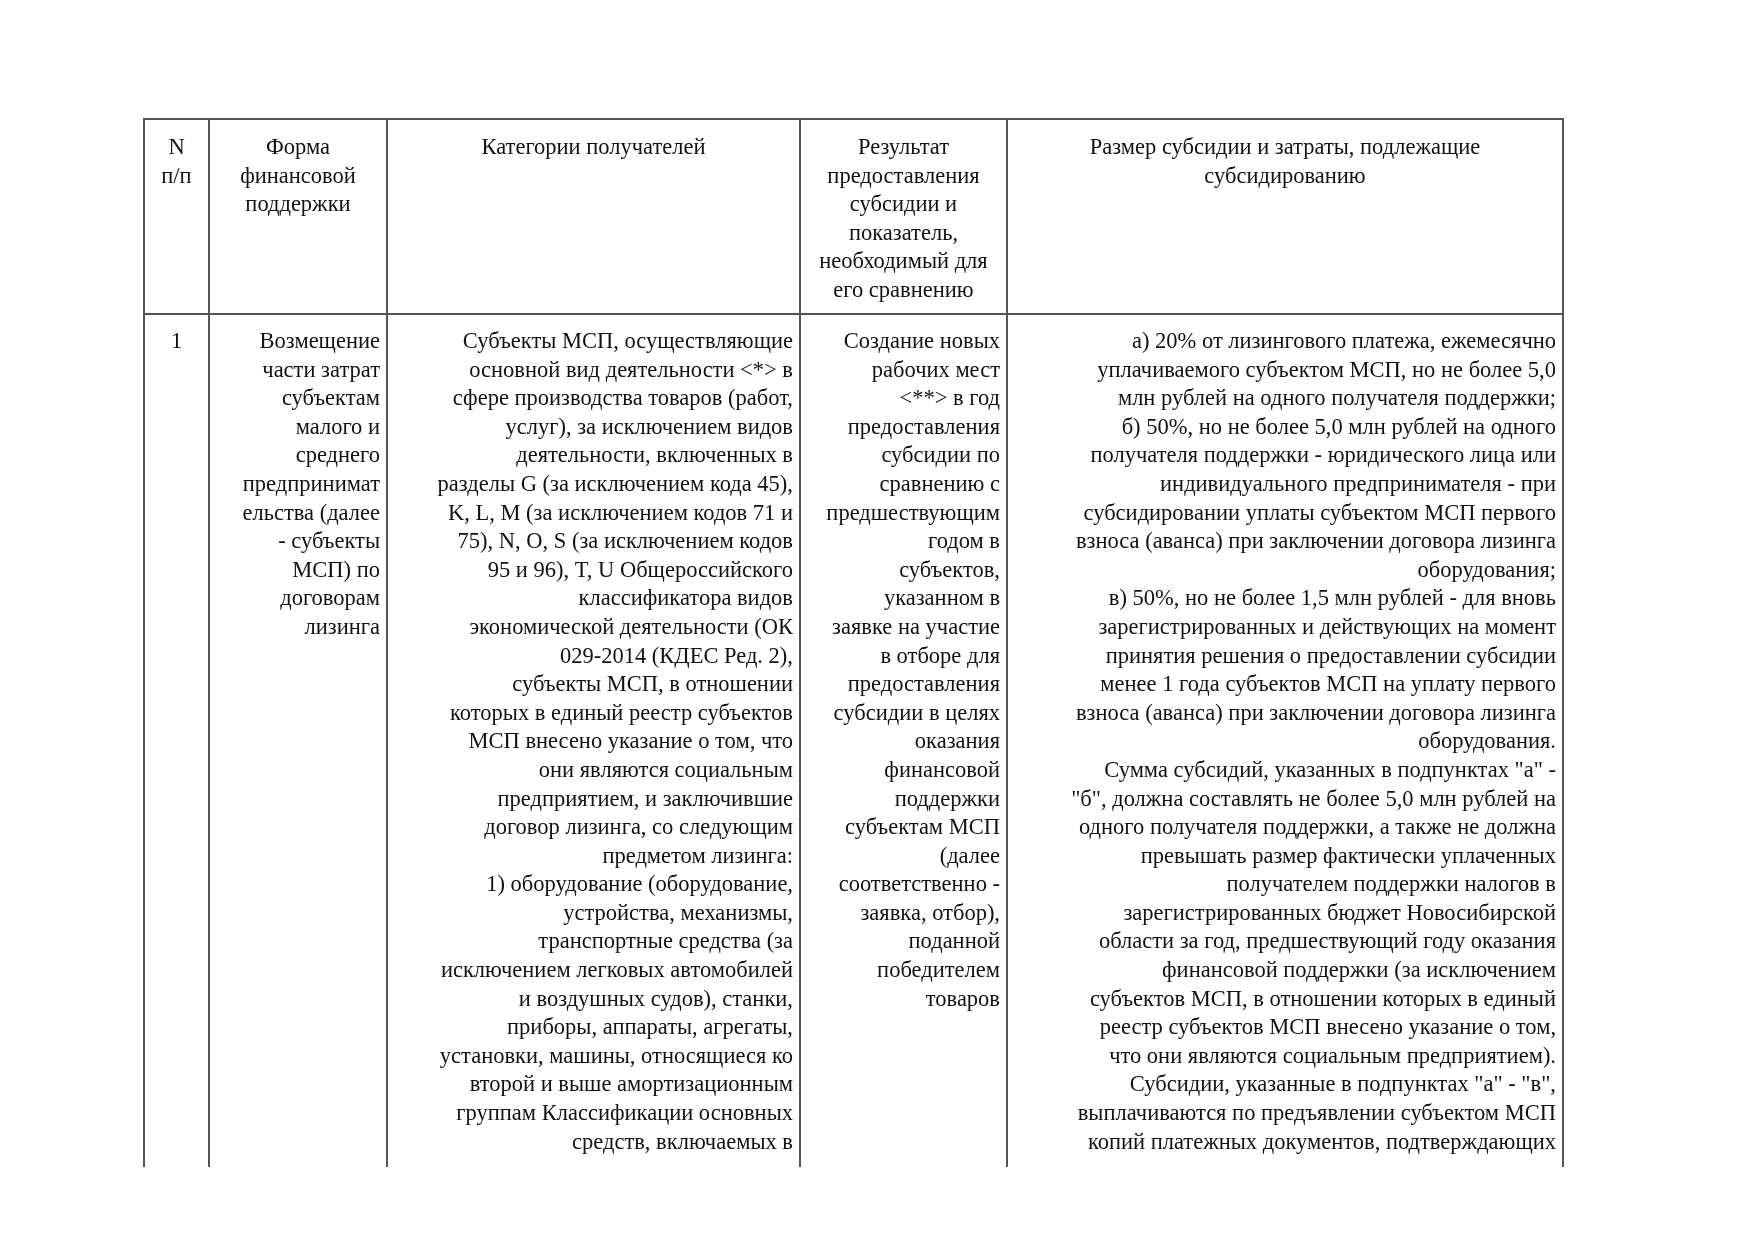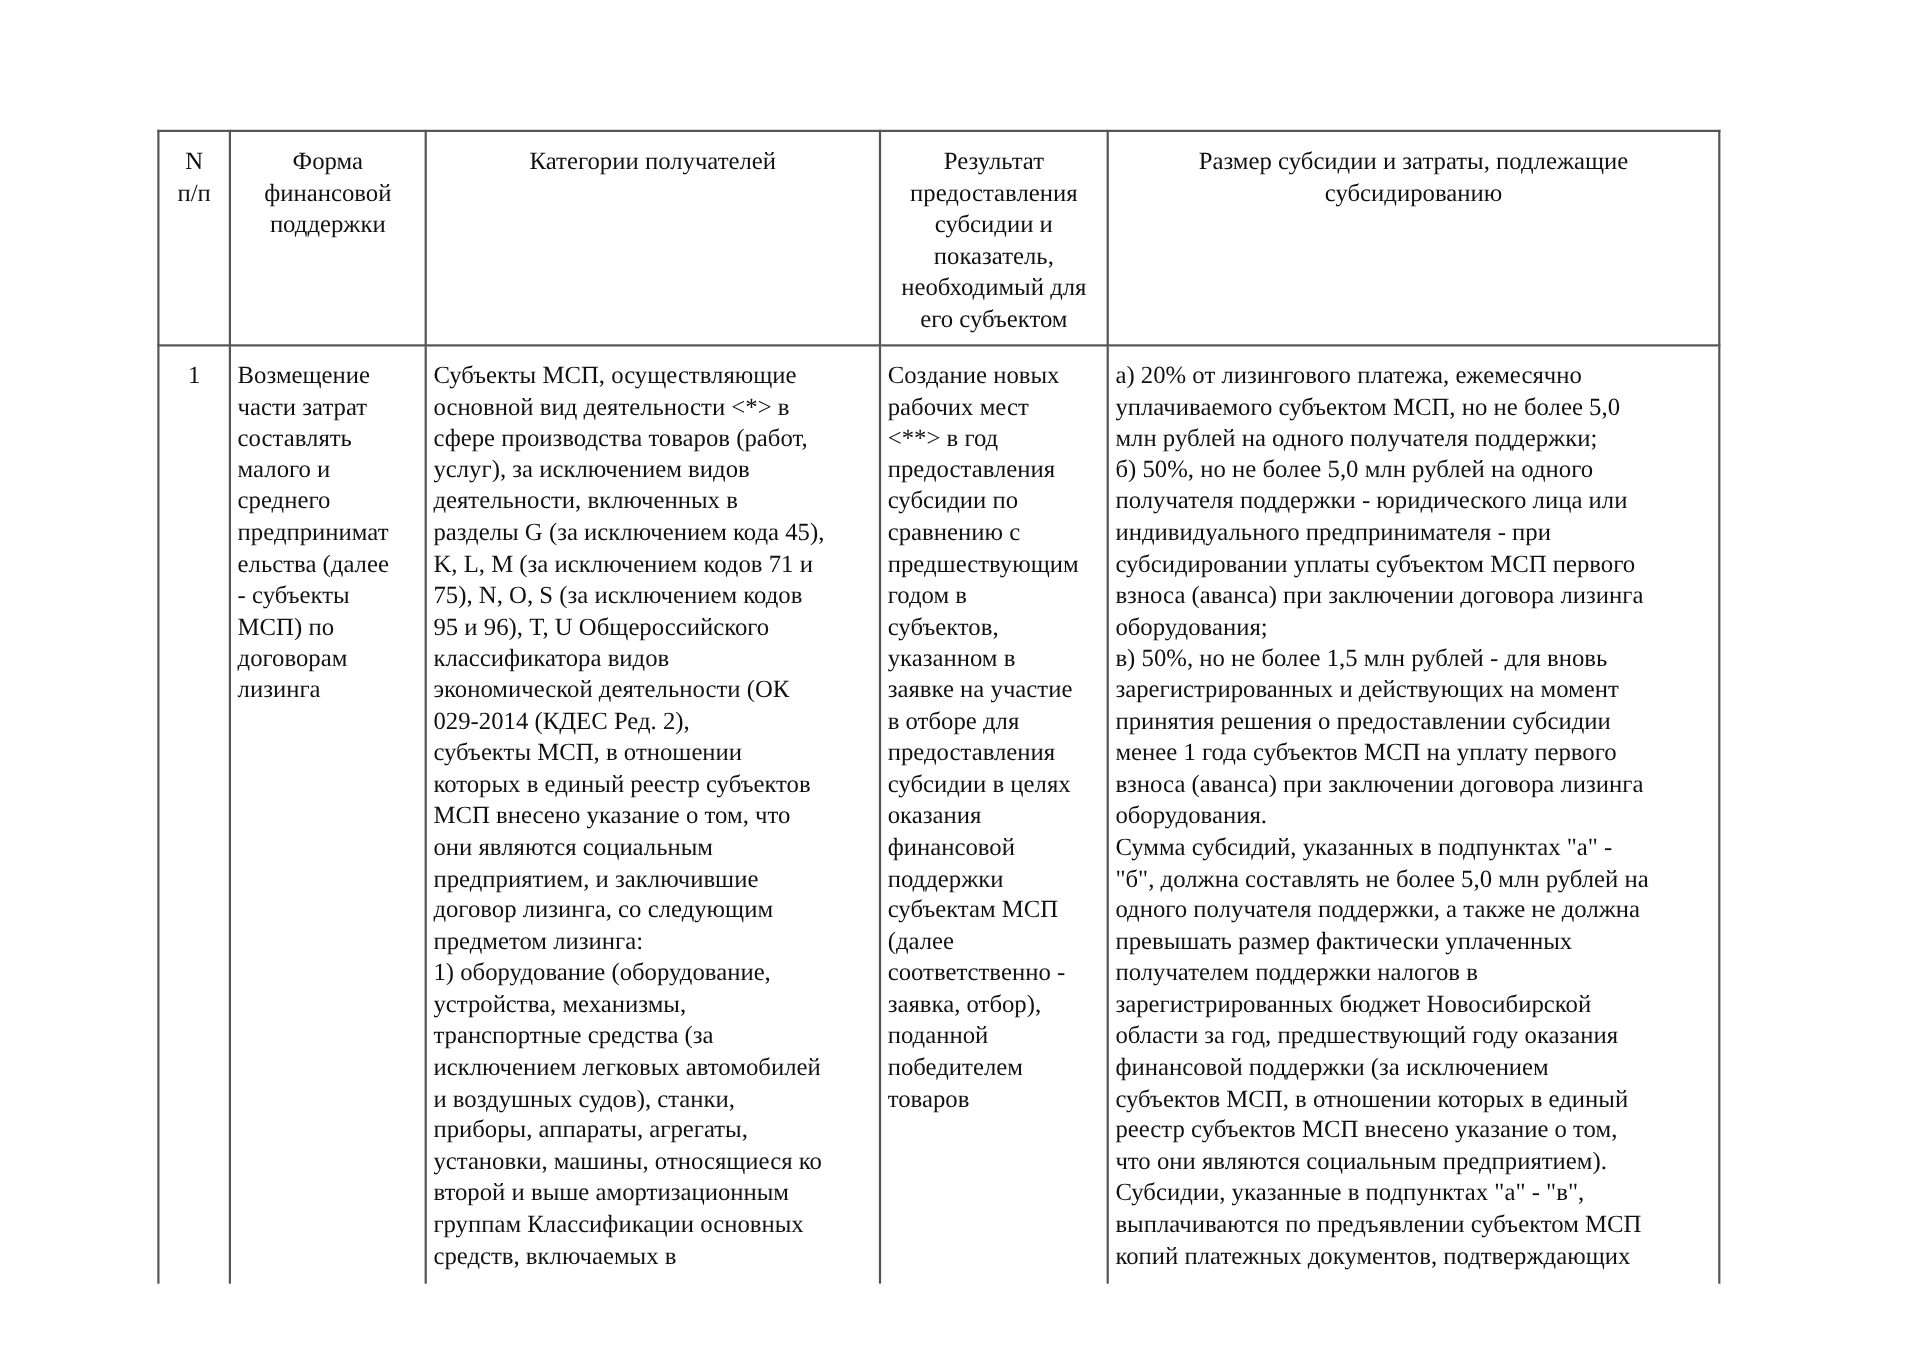--- a/index.html
+++ b/index.html
@@ -4,21 +4,21 @@
 <style>
   html, body { margin: 0; padding: 0; background: #ffffff; }
   body { width: 1754px; height: 1240px; position: relative; overflow: hidden;
          font-family: "Liberation Serif", "DejaVu Serif", serif; color: #111; }
   .page { position: absolute; left: 0; top: 0; width: 1754px; height: 1240px; background: #fff; }
   table.doc { position: absolute; left: 143px; top: 118px; border-collapse: collapse;
               table-layout: fixed; width: 1419px; }
   table.doc td, table.doc th { border: 2px solid #555; vertical-align: top;
               font-size: 22.5px; line-height: 28.6px; font-weight: normal; padding: 0 6px; }
   table.doc th { text-align: center; padding-top: 13px; height: 180px; }
-  table.doc td { padding-top: 12px; text-align: left; }
+  table.doc td { padding-top: 12px; text-align: right; }
   table.doc tr.body-row td { height: 840px; border-bottom: none; }
   td.num { text-align: center !important; }
   .c1 { width: 65px; } .c2 { width: 178px; } .c3 { width: 413px; } .c4 { width: 207px; } .c5 { width: 556px; }
   .line { display: block; white-space: nowrap; }
 </style>
 </head>
 <body>
 
 <div class="page">
   <table class="doc">
@@ -42,35 +42,35 @@
           </th>
         <th>
             <span class="line">Категории получателей</span>
           </th>
         <th>
             <span class="line">Результат</span>
             <span class="line">предоставления</span>
             <span class="line">субсидии и</span>
             <span class="line">показатель,</span>
             <span class="line">необходимый для</span>
-            <span class="line">его субъектом</span>
+            <span class="line">его сравнению</span>
           </th>
         <th>
             <span class="line">Размер субсидии и затраты, подлежащие</span>
             <span class="line">субсидированию</span>
           </th>
       </tr>
     </thead>
     <tbody>
       <tr class="body-row">
         <td class="num">1</td>
         <td>
             <span class="line">Возмещение</span>
             <span class="line">части затрат</span>
-            <span class="line">составлять</span>
+            <span class="line">субъектам</span>
             <span class="line">малого и</span>
             <span class="line">среднего</span>
             <span class="line">предпринимат</span>
             <span class="line">ельства (далее</span>
             <span class="line">- субъекты</span>
             <span class="line">МСП) по</span>
             <span class="line">договорам</span>
             <span class="line">лизинга</span>
           </td>
         <td>

